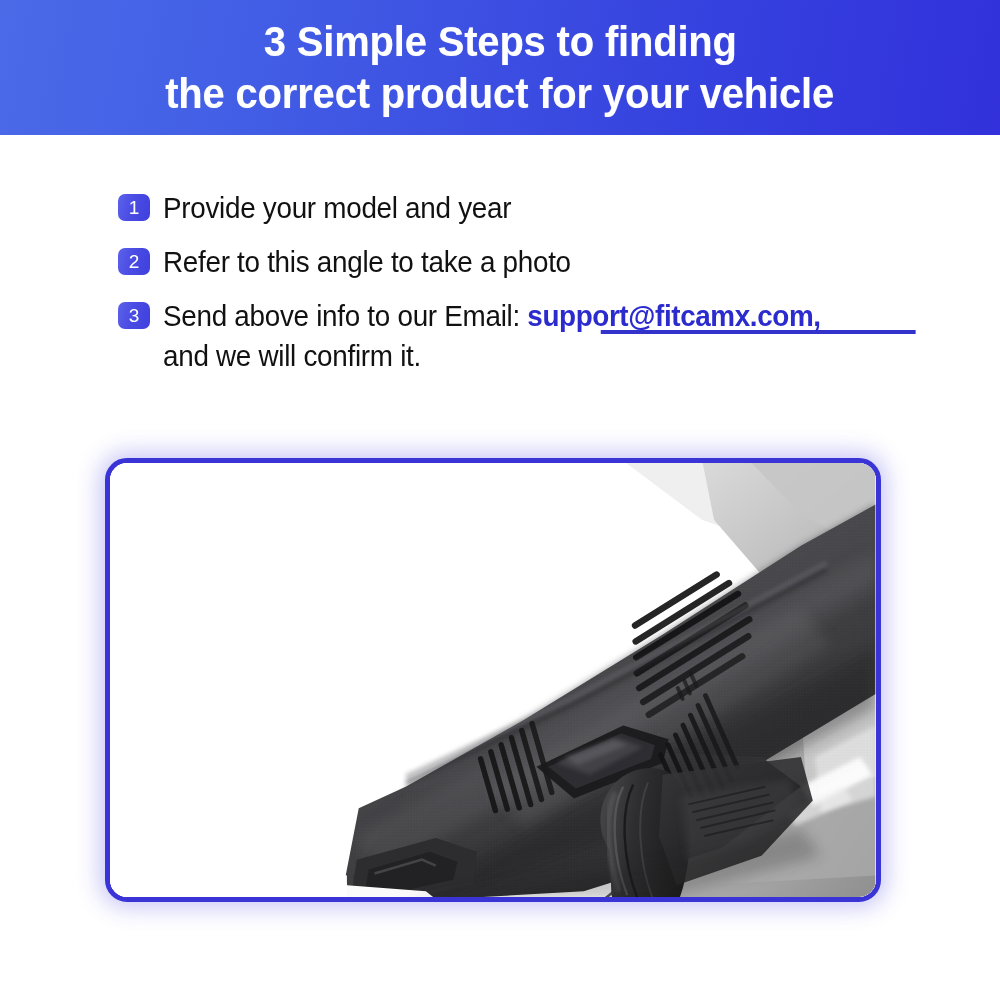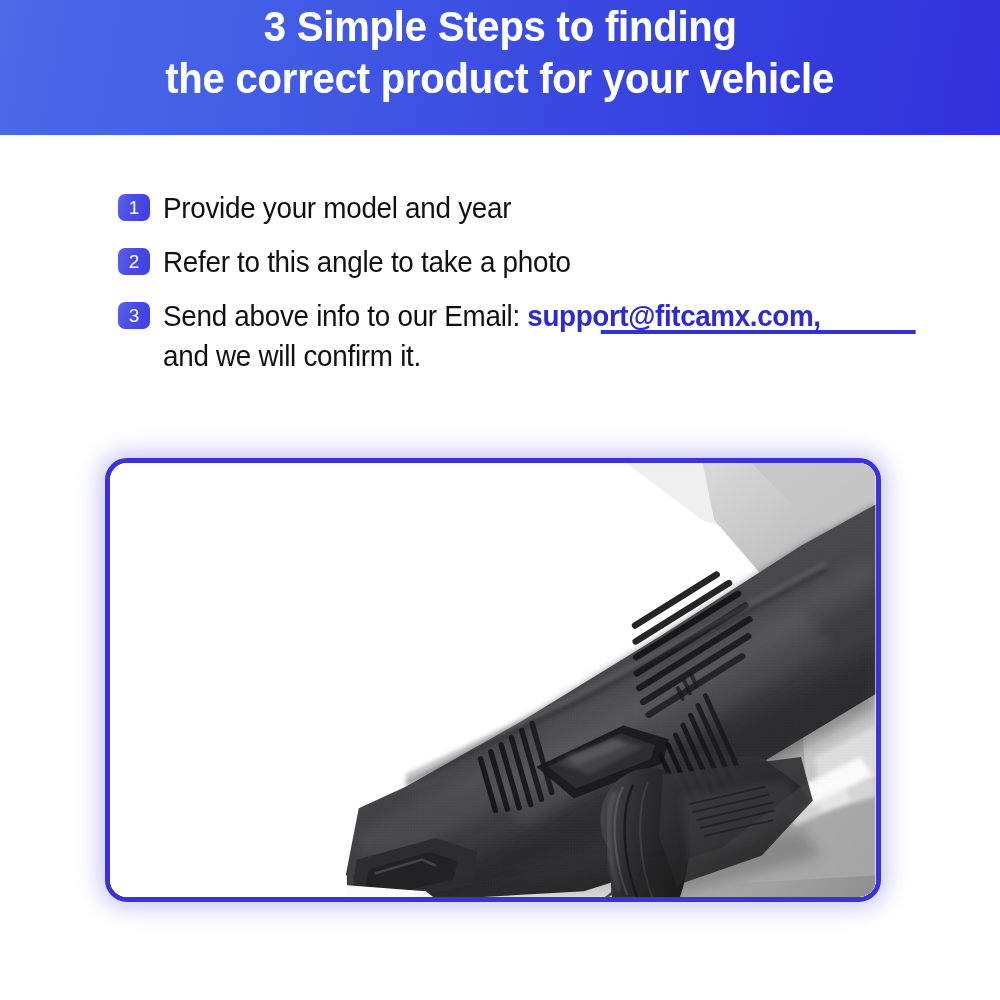--- a/index.html
+++ b/index.html
@@ -21,21 +21,21 @@
   .banner {
     position: absolute;
     left: 0;
     top: 0;
     width: 1000px;
     height: 135px;
     background: linear-gradient(100deg, #4a6ae8 0%, #4360e6 22%, #3c4fe2 48%, #3540de 72%, #3231db 100%);
     display: flex;
     flex-direction: column;
     align-items: center;
-    justify-content: flex-start;
+    justify-content: center;
     box-sizing: border-box;
     padding-bottom: 2px;
   }
   .banner-line {
     color: #ffffff;
     font-weight: bold;
     font-size: 43px;
     line-height: 52px;
     letter-spacing: -0.2px;
     transform: scaleX(0.93);

